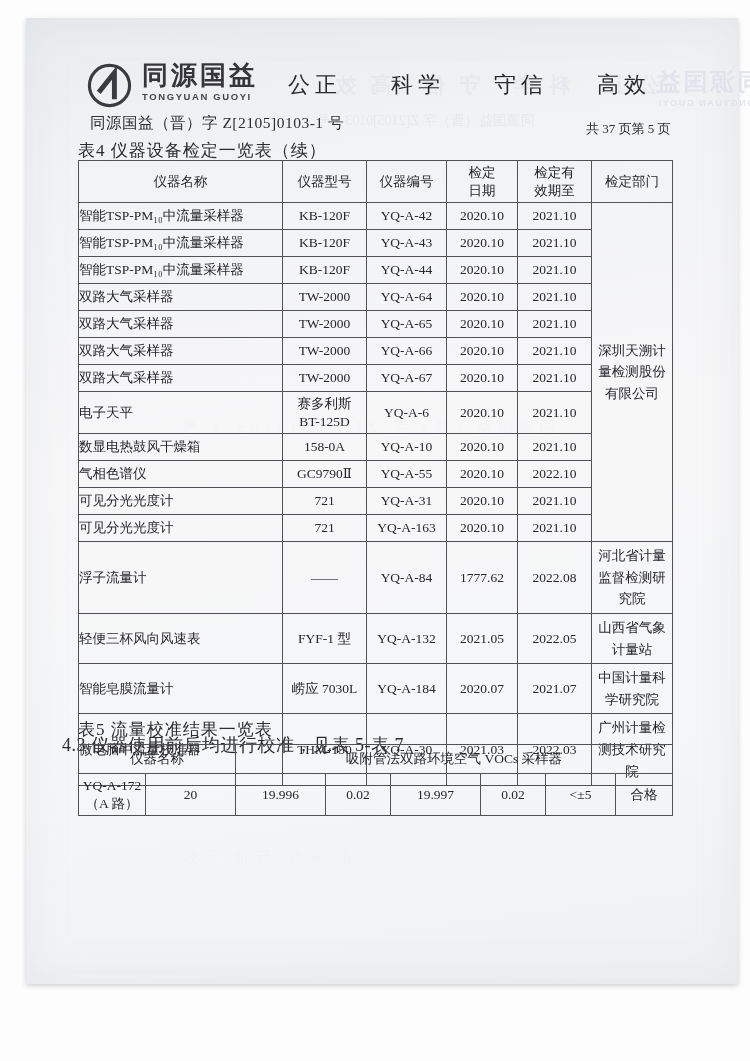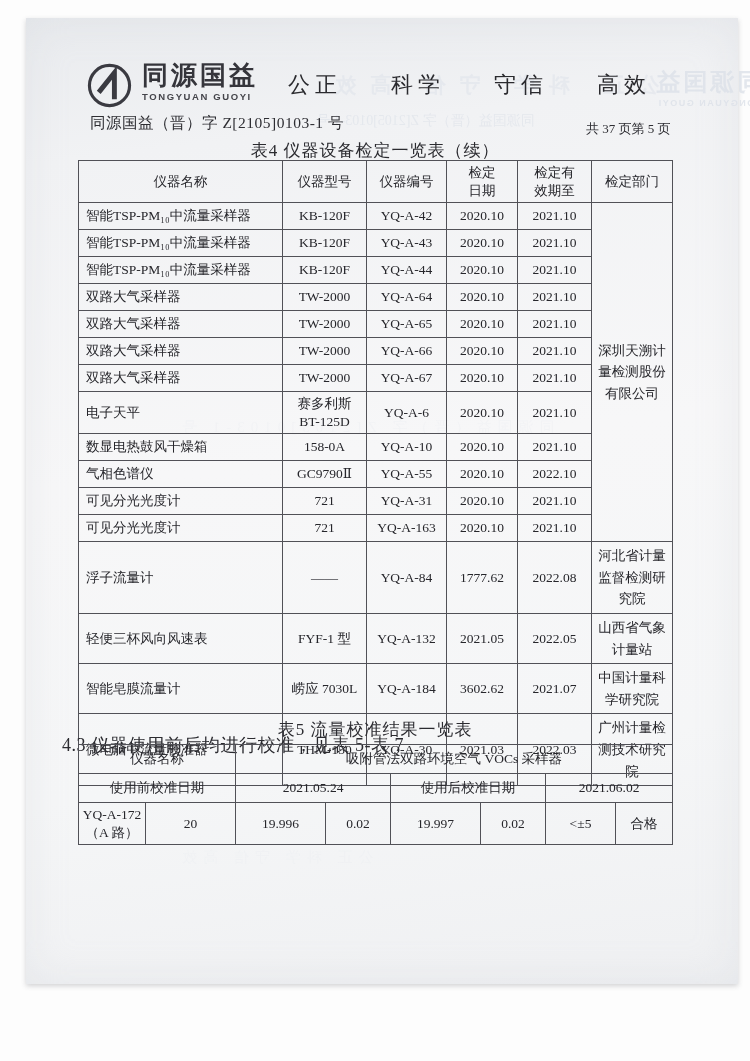--- a/index.html
+++ b/index.html
@@ -13,31 +13,31 @@
   .logo-circle { width:47px; height:47px; flex:0 0 auto; }
   .logo-texts { display:flex; flex-direction:column; }
   .logo-cn { font-size:26px; font-weight:bold; letter-spacing:3px; color:#35353b; line-height:1.05; }
   .logo-en { font-family:"Liberation Sans","DejaVu Sans",sans-serif; font-size:9.5px; font-weight:bold;
     letter-spacing:1.6px; color:#44444a; margin-top:2px; }
   .slogans { position:absolute; left:262px; top:52px; display:flex; gap:49px;
     font-size:22px; font-weight:normal; color:#2a2a2e; letter-spacing:5px; white-space:nowrap; }
   .doc-number { position:absolute; left:64px; top:95px; font-size:15.5px; color:#2e2e33; letter-spacing:.5px; }
   .page-info { position:absolute; left:560px; top:102px; font-size:13px; color:#2e2e33; display:flex; gap:0; white-space:nowrap; }
   
-  .tbl-title { position:absolute; left:52px; width:594px; text-align:center; font-size:17px; color:#2b2b30; letter-spacing:1px; }
+  .tbl-title { position:absolute; left:52px; width:594px; text-align:left; font-size:17px; color:#2b2b30; letter-spacing:1px; }
   .t4-title { top:121px; }
   .t5-title { top:700px; }
   table { border-collapse:collapse; table-layout:fixed; width:594px; font-size:13.5px; color:#26262b; }
   td,th { border:1px solid #515157; padding:3px 3px; text-align:center; vertical-align:middle;
     line-height:1.3; font-weight:normal; overflow:hidden; }
   .pre { white-space:pre-line; }
   .t4 { position:absolute; left:52px; top:142px; }
   .t4 th { height:38px; }
   .t4 td { height:27px; }
-  .c-name { text-align:left; padding-left:7px; }
+  .c-name { text-align:left; padding-left:0; }
   .dept { line-height:1.6; }
   .t5 { position:absolute; left:52px; top:726px; }
   .t5 .meta td { height:29px; }
   .t5 th { height:62px; }
   .t5 td.data { height:40px; }
   .sec-line { position:absolute; left:36px; top:676px; font-size:18px; color:#2b2b30; letter-spacing:.5px;margin-top:39px; }
   
   .bleed { position:absolute; transform:scaleX(-1); color:#dbe0e8; opacity:.75;
     filter:blur(.4px); white-space:nowrap; pointer-events:none; }
   .bleed-logo { left:575px; top:48px; width:160px; text-align:left; }
@@ -208,21 +208,21 @@
           <td class="pre">FYF-1 型</td>
           <td>YQ-A-132</td>
           <td>2021.05</td>
           <td>2022.05</td>
           <td rowspan="1" class="dept">山西省气象计量站</td>
         </tr>
         <tr>
           <td class="c-name pre">智能皂膜流量计</td>
           <td class="pre">崂应 7030L</td>
           <td>YQ-A-184</td>
-          <td>3602.62</td>
+          <td>2020.07</td>
           <td>2021.07</td>
           <td rowspan="1" class="dept">中国计量科学研究院</td>
         </tr>
         <tr>
           <td class="c-name pre">微电脑中流量校准器</td>
           <td class="pre">THM-150</td>
           <td>YQ-A-30</td>
           <td>2021.03</td>
           <td>2022.03</td>
           <td rowspan="1" class="dept">广州计量检测技术研究院</td>
@@ -242,26 +242,20 @@
       <col style="width:90px">
         <col style="width:65px">
         <col style="width:70px">
         <col style="width:57px">
     </colgroup>
     <tbody>
       <tr class="meta">
         <td colspan="2">仪器名称</td>
         <td colspan="6">吸附管法双路环境空气 VOCs 采样器</td>
       </tr>
-      <tr class="meta">
-        <td colspan="2">使用前校准日期</td>
-        <td colspan="2">2021.05.24</td>
-        <td colspan="2">使用后校准日期</td>
-        <td colspan="2">2021.06.02</td>
-      </tr>
     </tbody>
     <tbody>
         <tr>
           <td class="data pre">YQ-A-172
 （A 路）</td>
           <td class="data">20</td>
           <td class="data">19.996</td>
           <td class="data">0.02</td>
           <td class="data">19.997</td>
           <td class="data">0.02</td>

